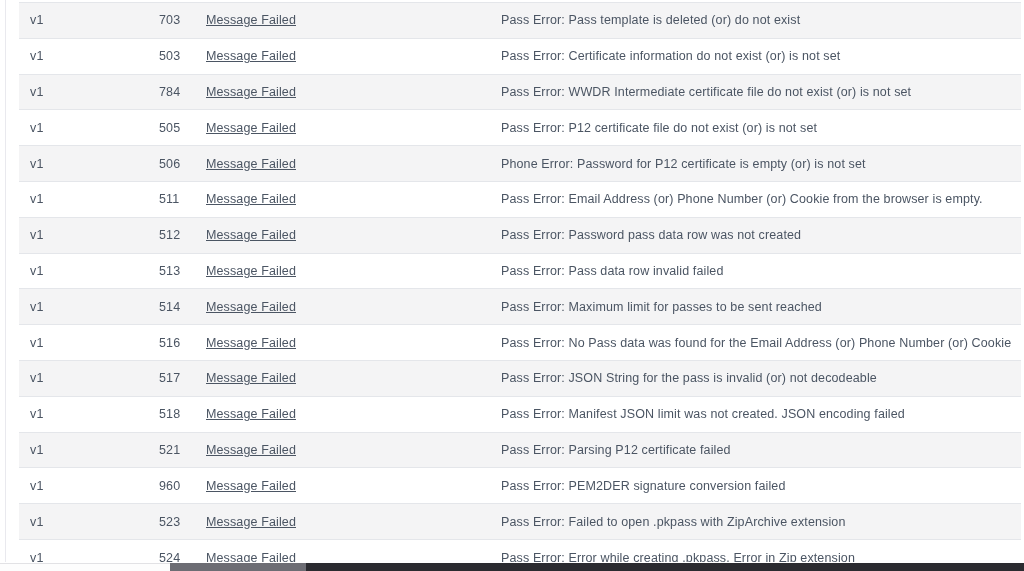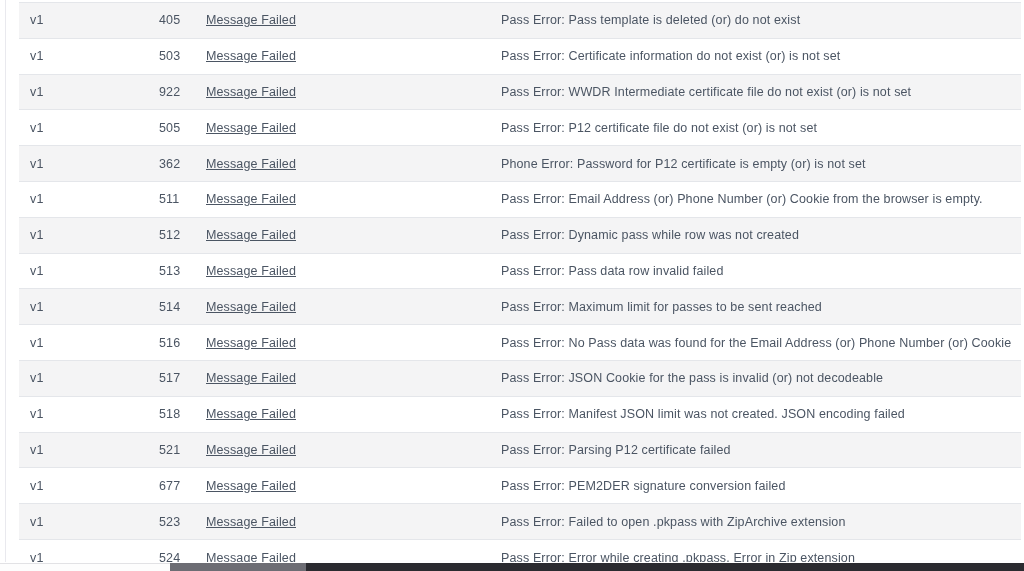--- a/index.html
+++ b/index.html
@@ -130,59 +130,59 @@
     <table class="error-table">
       <colgroup>
         <col class="c-version">
         <col class="c-code">
         <col class="c-status">
         <col class="c-message">
       </colgroup>
       <tbody>
           <tr class="odd-row">
             <td class="cell-version">v1</td>
-            <td class="cell-code">405</td>
+            <td class="cell-code">703</td>
             <td class="cell-status">Message Failed</td>
             <td class="cell-message">Pass Error: Pass template is deleted (or) do not exist</td>
           </tr>
           <tr class="even-row">
             <td class="cell-version">v1</td>
             <td class="cell-code">503</td>
             <td class="cell-status">Message Failed</td>
             <td class="cell-message">Pass Error: Certificate information do not exist (or) is not set</td>
           </tr>
           <tr class="odd-row">
             <td class="cell-version">v1</td>
-            <td class="cell-code">922</td>
+            <td class="cell-code">784</td>
             <td class="cell-status">Message Failed</td>
             <td class="cell-message">Pass Error: WWDR Intermediate certificate file do not exist (or) is not set</td>
           </tr>
           <tr class="even-row">
             <td class="cell-version">v1</td>
             <td class="cell-code">505</td>
             <td class="cell-status">Message Failed</td>
             <td class="cell-message">Pass Error: P12 certificate file do not exist (or) is not set</td>
           </tr>
           <tr class="odd-row">
             <td class="cell-version">v1</td>
-            <td class="cell-code">362</td>
+            <td class="cell-code">506</td>
             <td class="cell-status">Message Failed</td>
             <td class="cell-message">Phone Error: Password for P12 certificate is empty (or) is not set</td>
           </tr>
           <tr class="even-row">
             <td class="cell-version">v1</td>
             <td class="cell-code">511</td>
             <td class="cell-status">Message Failed</td>
             <td class="cell-message">Pass Error: Email Address (or) Phone Number (or) Cookie from the browser is empty.</td>
           </tr>
           <tr class="odd-row">
             <td class="cell-version">v1</td>
             <td class="cell-code">512</td>
             <td class="cell-status">Message Failed</td>
-            <td class="cell-message">Pass Error: Dynamic pass while row was not created</td>
+            <td class="cell-message">Pass Error: Password pass data row was not created</td>
           </tr>
           <tr class="even-row">
             <td class="cell-version">v1</td>
             <td class="cell-code">513</td>
             <td class="cell-status">Message Failed</td>
             <td class="cell-message">Pass Error: Pass data row invalid failed</td>
           </tr>
           <tr class="odd-row">
             <td class="cell-version">v1</td>
             <td class="cell-code">514</td>
@@ -192,37 +192,37 @@
           <tr class="even-row">
             <td class="cell-version">v1</td>
             <td class="cell-code">516</td>
             <td class="cell-status">Message Failed</td>
             <td class="cell-message">Pass Error: No Pass data was found for the Email Address (or) Phone Number (or) Cookie</td>
           </tr>
           <tr class="odd-row">
             <td class="cell-version">v1</td>
             <td class="cell-code">517</td>
             <td class="cell-status">Message Failed</td>
-            <td class="cell-message">Pass Error: JSON Cookie for the pass is invalid (or) not decodeable</td>
+            <td class="cell-message">Pass Error: JSON String for the pass is invalid (or) not decodeable</td>
           </tr>
           <tr class="even-row">
             <td class="cell-version">v1</td>
             <td class="cell-code">518</td>
             <td class="cell-status">Message Failed</td>
             <td class="cell-message">Pass Error: Manifest JSON limit was not created. JSON encoding failed</td>
           </tr>
           <tr class="odd-row">
             <td class="cell-version">v1</td>
             <td class="cell-code">521</td>
             <td class="cell-status">Message Failed</td>
             <td class="cell-message">Pass Error: Parsing P12 certificate failed</td>
           </tr>
           <tr class="even-row">
             <td class="cell-version">v1</td>
-            <td class="cell-code">677</td>
+            <td class="cell-code">960</td>
             <td class="cell-status">Message Failed</td>
             <td class="cell-message">Pass Error: PEM2DER signature conversion failed</td>
           </tr>
           <tr class="odd-row">
             <td class="cell-version">v1</td>
             <td class="cell-code">523</td>
             <td class="cell-status">Message Failed</td>
             <td class="cell-message">Pass Error: Failed to open .pkpass with ZipArchive extension</td>
           </tr>
           <tr class="even-row">

